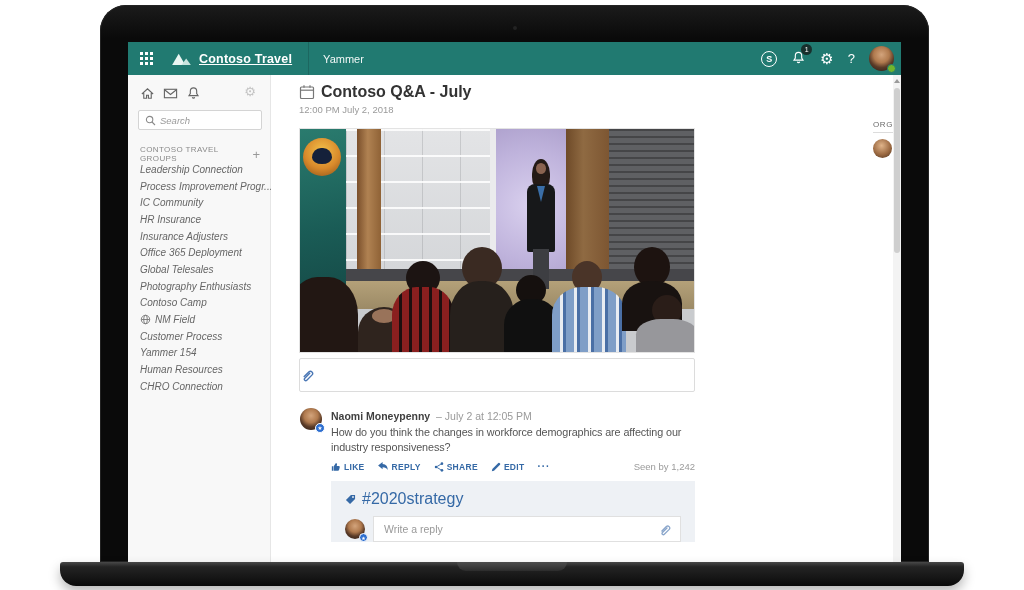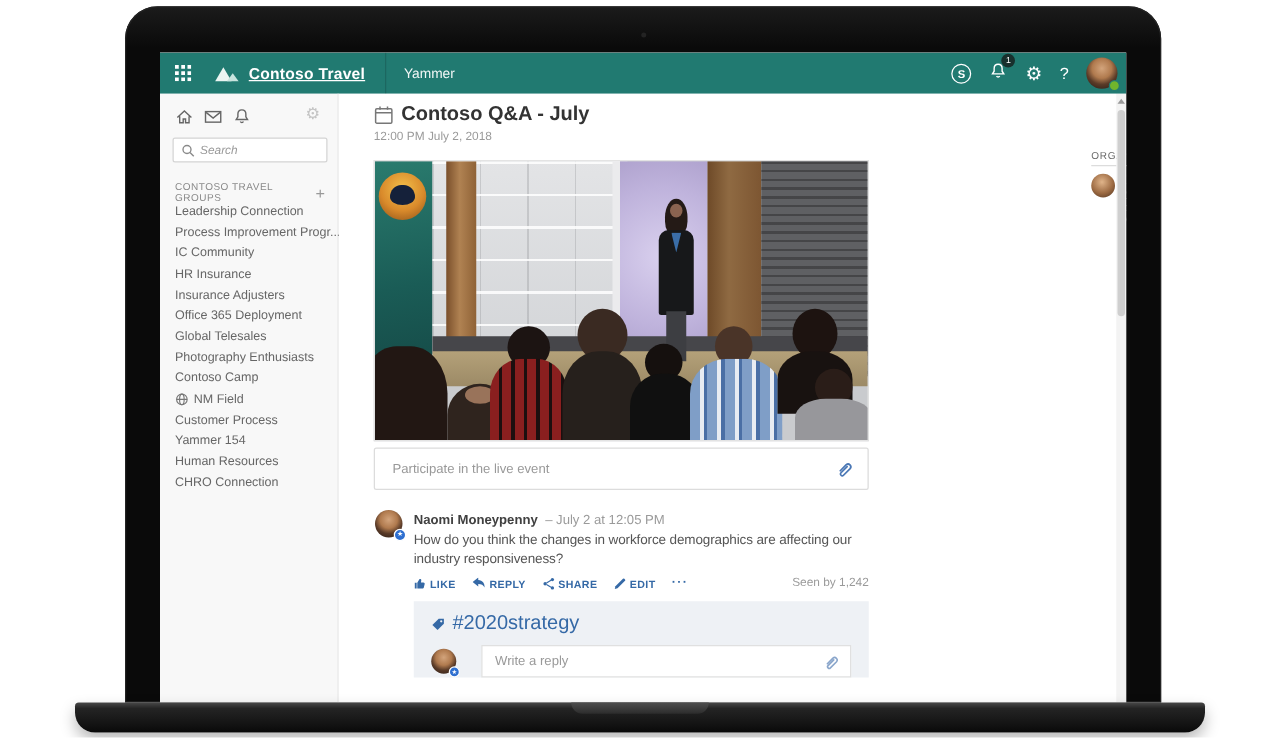--- a/index.html
+++ b/index.html
@@ -56,21 +56,21 @@
   .side-gear { position:absolute; right:14px; top:9px; font-size:13px; color:#c4c4c4; cursor:pointer; }
   .search-box { position:absolute; left:10px; top:35px; width:124px; height:20px; background:#fff;
                 border:1px solid #d4d4d4; border-radius:2px; display:flex; align-items:center; }
   .search-box svg { margin:0 4px 0 6px; }
   .search-box input { border:0; outline:0; width:90px; font-size:9.5px; color:#555; background:transparent;
                       font-family:"Liberation Sans", sans-serif;font-style:italic; }
   .search-box input::placeholder { color:#9a9a9a; }
   .groups-header { position:absolute; left:12px; top:70px; width:120px; display:flex; align-items:center; }
   .groups-header .gh-label { font-size:8px; color:#8a8a8a; letter-spacing:.4px; }
   .add-group { margin-left:auto; font-size:13px; color:#999; font-weight:300; cursor:pointer; }
-  .groups { position:absolute; left:0; top:86px; width:125px; }
+  .groups { position:absolute; left:0; top:86px; width:125px;font-style:italic; }
   .grp { height:16.7px; display:flex; align-items:center; padding:0 12px; cursor:pointer;
          font-size:10px; color:#666; white-space:nowrap; }
   .grp .live { margin-left:auto; }
   .grp .globe { margin-right:4px; }
 
   
   .main { position:absolute; left:143px; top:33px; width:622px; height:487px; background:#fff; }
   .evt-head { position:absolute; left:28px; top:8px; }
   .evt-title-row { display:flex; align-items:center; gap:6px; }
   .evt-title { font-size:16px; color:#333;font-weight:bold; }
@@ -161,21 +161,21 @@
   .act-more { color:#3569a6; font-size:10px; font-weight:bold; cursor:pointer; letter-spacing:1px; }
   .seen-by { margin-left:auto; color:#9a9a9a; font-size:9.5px; font-weight:normal; }
 
   
   .thread { position:absolute; left:60px; top:406px; width:364px; height:61px; background:#eef1f5;
             padding:9px 14px 0 14px; }
   .hashtag-row { display:flex; align-items:center; gap:6px; cursor:pointer; }
   .hashtag { color:#3569a6; font-size:16px; }
   .reply-row { display:flex; align-items:center; margin-top:8px; }
   .reply-avatar { position:relative; width:20px; height:20px; }
-  .reply-input { flex:1; height:26px; margin-left:20px; background:#fff; border:1px solid #e0e0e0;
+  .reply-input { flex:1; height:26px; margin-left:8px; background:#fff; border:1px solid #e0e0e0;
                  display:flex; align-items:center; }
   .reply-input input { border:0; outline:0; flex:1; margin-left:10px; font-size:10.5px; color:#555;
                        font-family:"Liberation Sans", sans-serif; }
   .reply-input input::placeholder { color:#999; }
   .reply-input svg { margin-right:9px; cursor:pointer; }
 
   
   .org-header { position:absolute; left:602px; top:45px; font-size:8px; color:#6a6a6a; letter-spacing:.6px; }
   .org-rule { position:absolute; left:602px; top:57px; width:135px; height:1px; background:#dcdcdc; }
   .org-avatar { position:absolute; left:602px; top:64px; width:19px; height:19px; cursor:pointer;
@@ -370,21 +370,20 @@
         <div class="v-aud5-body"></div>
         <div class="v-plaid-head head"></div>
         <div class="v-plaid-body"></div>
         <div class="v-aud6-head head"></div>
         <div class="v-aud6-body"></div>
         <div class="v-gray-head head"></div>
         <div class="v-gray-body"></div>
       </div>
 
       <div class="participate">
-        <input placeholder="Participate in the live event" style="">
         <svg width="14" height="14" viewBox="0 0 14 14">
           <path d="M4.2 8.6 9 3.8a2.2 2.2 0 0 1 3.1 3.1L6.8 12.2a1.4 1.4 0 0 1-2-2l4.9-4.9" fill="none" stroke="#4a77b5" stroke-width="1.4" stroke-linecap="round"></path>
         </svg>
       </div>
 
       <span class="avatar post-avatar">
         <span class="mini-badge">★</span>
       </span>
       <div class="post-name-row">
         <span class="post-author">Naomi Moneypenny</span>

